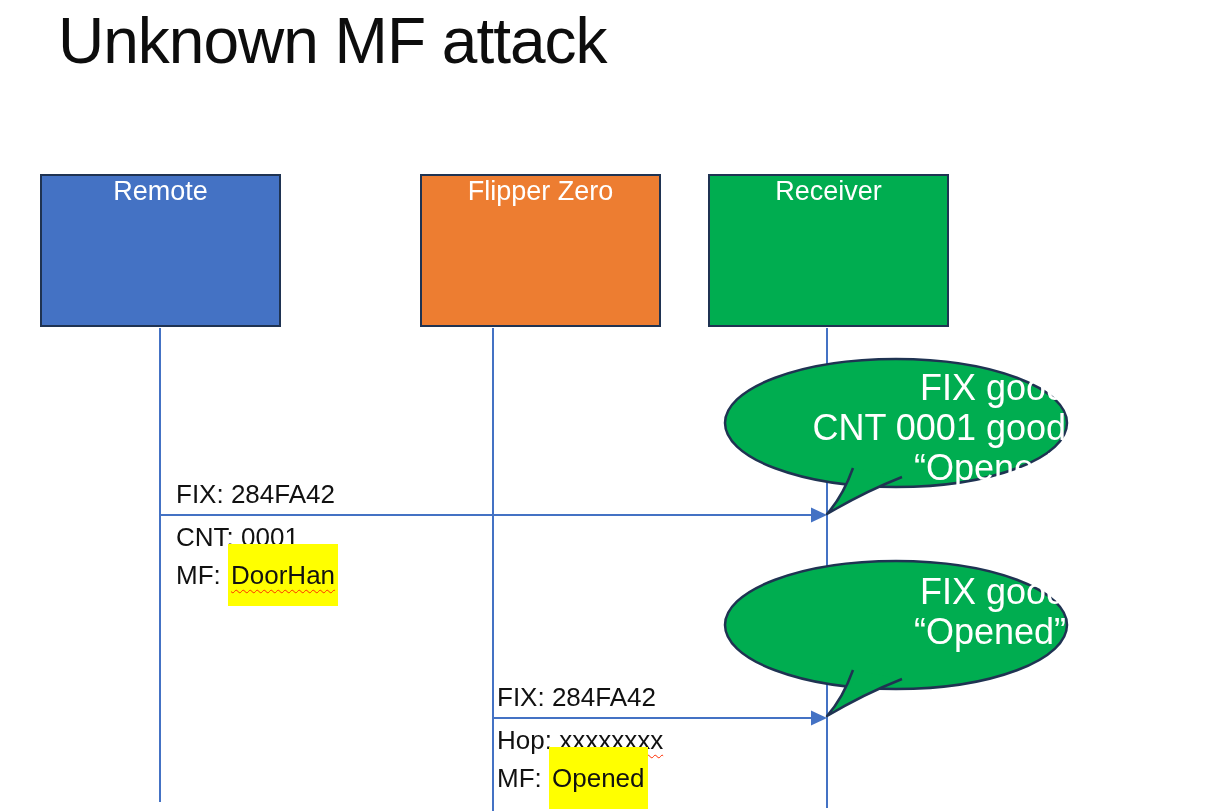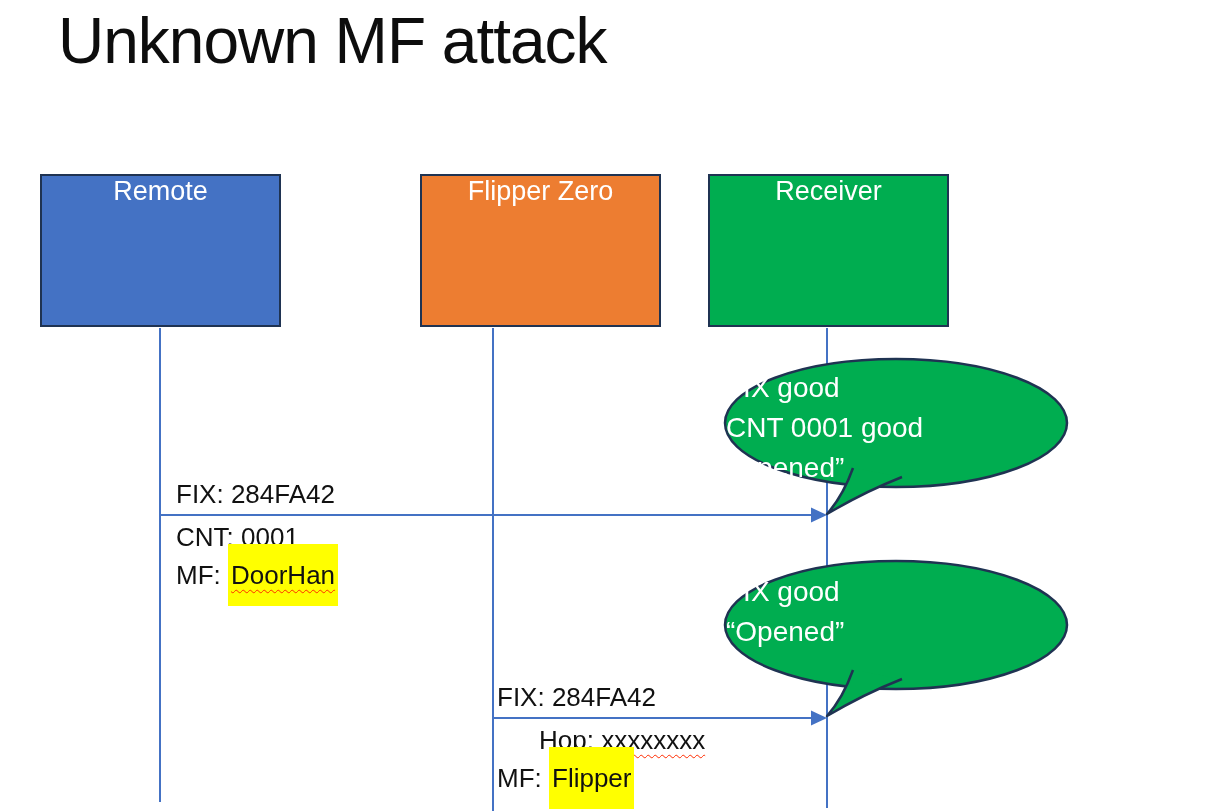--- a/index.html
+++ b/index.html
@@ -26,30 +26,30 @@
   #lifeline-receiver{left:826px;height:480px;}
   svg.overlay{position:absolute;left:0;top:0;}
   .msg-line{position:absolute;font-size:26px;white-space:nowrap;line-height:32px;}
   .hl{background:var(--highlight);padding:16px 3px;}
   .squig{
     text-decoration-line:underline;text-decoration-style:wavy;
     text-decoration-color:var(--squiggle);text-decoration-thickness:1px;
     text-underline-offset:5px;text-decoration-skip-ink:none;
   }
   .bubble-text{
-    position:absolute;width:340px;text-align:left;color:var(--text-light);
-    font-size:28px;line-height:40px;
+    position:absolute;width:340px;text-align:right;color:var(--text-light);
+    font-size:36px;line-height:40px;
   }
   #bubble1-text{left:726px;top:368px;}
   #bubble2-text{left:726px;top:572px;}
   #msg1-l1{left:176px;top:478px;}
   #msg1-l2{left:176px;top:521px;}
   #msg1-l3{left:176px;top:559px;}
   #msg2-l1{left:497px;top:681px;}
-  #msg2-l2{left:497px;top:724px;margin-left:42px;}
+  #msg2-l2{left:497px;top:724px;}
   #msg2-l3{left:497px;top:762px;}
 </style>
 </head>
 <body>
 
 <div id="slide">
 
   <div class="title">Unknown MF attack</div>
 
   <div class="actor" id="actor-remote">
@@ -88,21 +88,21 @@
       <path d="M 853 670 Q 843 698 827 716 Q 864 694 902 679" style="fill:var(--bubble-fill);stroke:var(--shape-border)" stroke-width="2.5" stroke-linejoin="round"></path>
     </g>
   </svg>
 
   <div class="msg-line" id="msg1-l1">FIX: 284FA42</div>
   <div class="msg-line" id="msg1-l2">CNT: 0001</div>
   <div class="msg-line" id="msg1-l3"><span>MF: </span><span class="hl squig">DoorHan</span></div>
 
   <div class="msg-line" id="msg2-l1">FIX: 284FA42</div>
   <div class="msg-line" id="msg2-l2"><span>Hop: </span><span class="squig">xxxxxxxx</span></div>
-  <div class="msg-line" id="msg2-l3"><span>MF: </span><span class="hl">Flipper</span></div>
+  <div class="msg-line" id="msg2-l3"><span>MF: </span><span class="hl">Opened</span></div>
 
   <div class="bubble-text" id="bubble1-text">
     <div>FIX good</div>
     <div>CNT 0001 good</div>
     <div>“Opened”</div>
   </div>
   <div class="bubble-text" id="bubble2-text">
     <div>FIX good</div>
     <div>“Opened”</div>
   </div>

